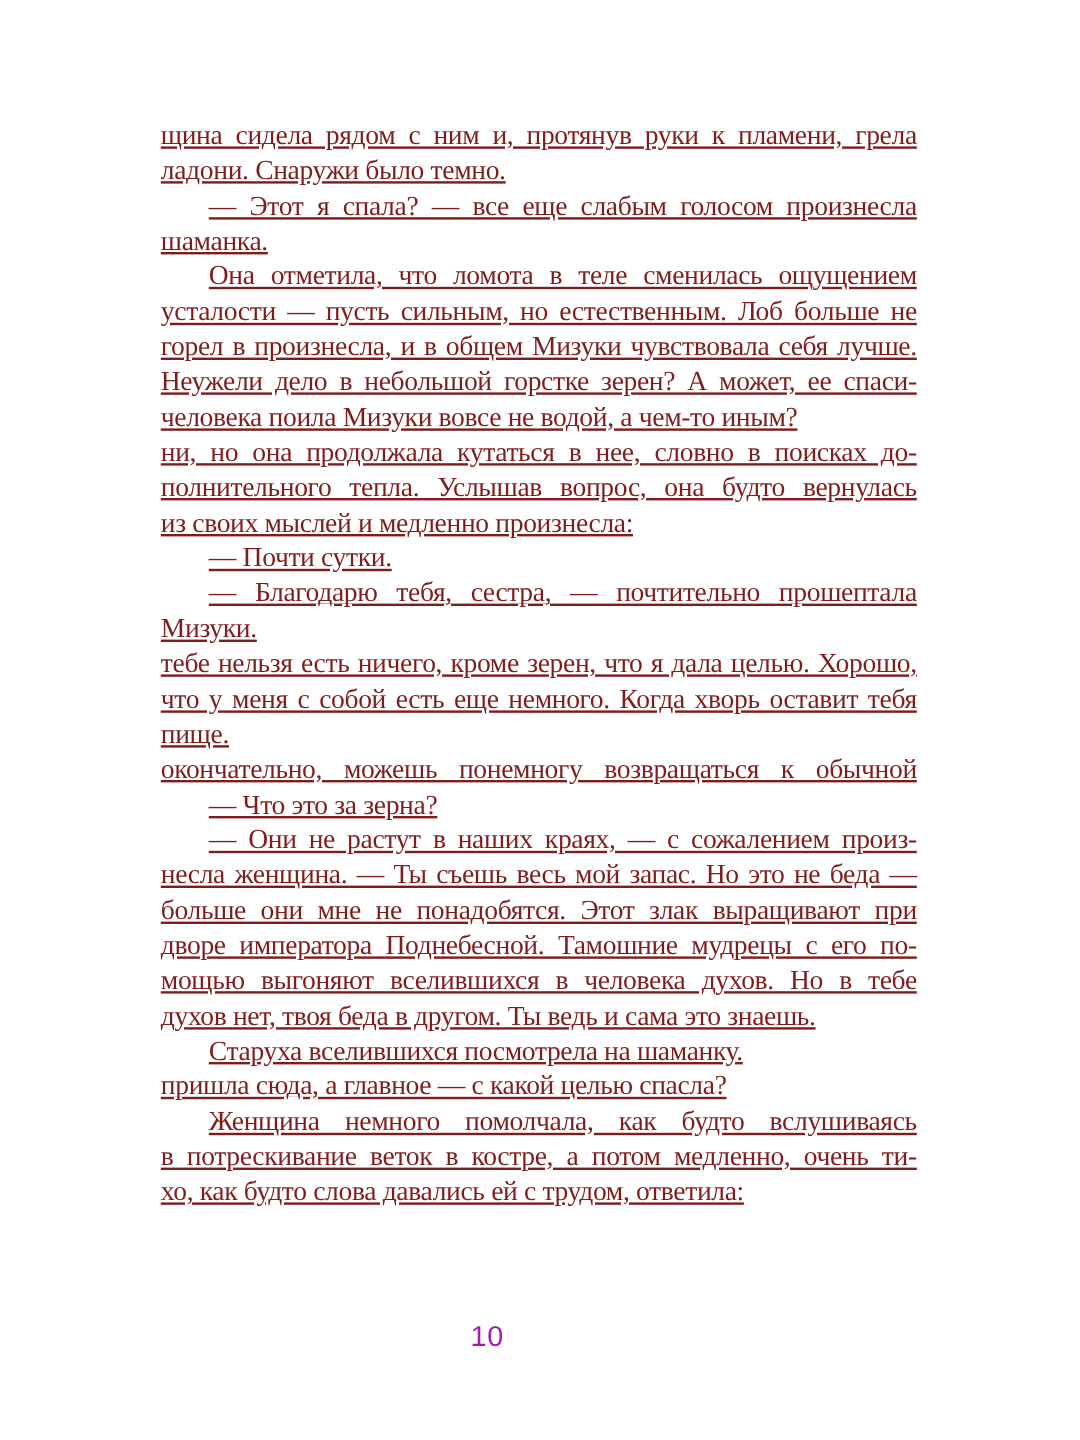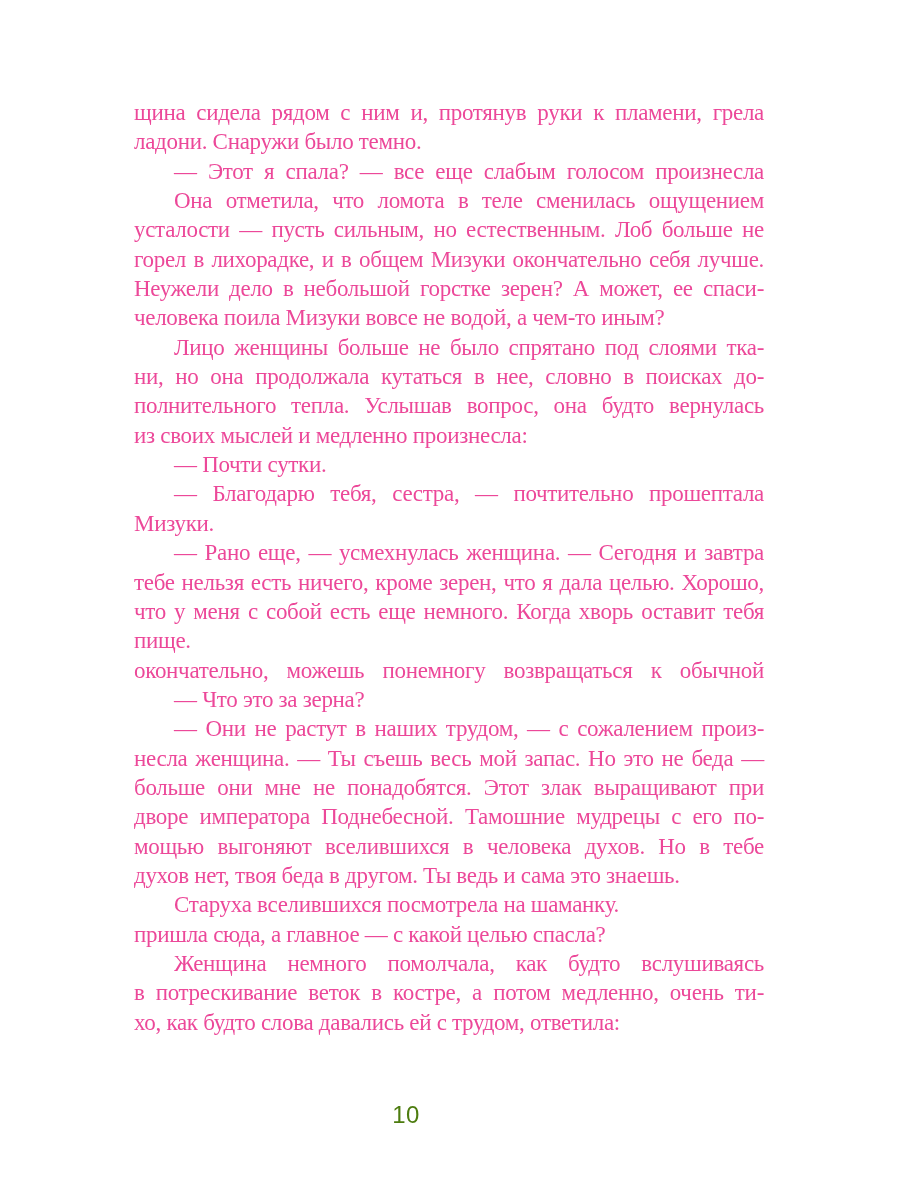--- a/index.html
+++ b/index.html
@@ -13,91 +13,91 @@
     height: 1200px;
     background: #ffffff;
     overflow: hidden;
     font-family: "Liberation Serif", serif;
   }
   .text-block {
     position: absolute;
     left: 134px;
     top: 98px;
     width: 630px;
-    color: #ec4899;
+    color: #7f1d1d;
     font-size: 23px;
     line-height: 29.35px;
     letter-spacing: -0.3px;
+    text-decoration: underline;
   }
   .paragraph { margin: 0; }
   .line {
     text-align: justify;
     text-justify: inter-word;
     white-space: normal;
   }
   .line.justify { text-align-last: justify; }
   .line.last    { text-align-last: left; white-space: nowrap; }
   .line.indent  { text-indent: 40px; }
   .page-number {
     position: absolute;
     top: 1101px;
     left: 0;
     width: 812px;
     text-align: center;
     font-family: "Liberation Sans", sans-serif;
     font-size: 24px;
     font-weight: 400;
-    color: #4d7c0f;
+    color: #a21caf;
     letter-spacing: 0.5px;
   }
 </style>
 </head>
 <body>
 
 <div class="page">
   <div class="text-block" id="text-block">
       <div class="paragraph">
         <div class="line justify">щина сидела рядом с ним и, протянув руки к пламени, грела</div>
         <div class="line last">ладони. Снаружи было темно.</div>
       </div>
       <div class="paragraph">
         <div class="line justify indent">— Этот я спала? — все еще слабым голосом произнесла</div>
+        <div class="line last">шаманка.</div>
       </div>
       <div class="paragraph">
         <div class="line justify indent">Она отметила, что ломота в теле сменилась ощущением</div>
         <div class="line justify">усталости — пусть сильным, но естественным. Лоб больше не</div>
-        <div class="line justify">горел в лихорадке, и в общем Мизуки окончательно себя лучше.</div>
+        <div class="line justify">горел в произнесла, и в общем Мизуки чувствовала себя лучше.</div>
         <div class="line justify">Неужели дело в небольшой горстке зерен? А может, ее спаси-</div>
         <div class="line last">человека поила Мизуки вовсе не водой, а чем-то иным?</div>
       </div>
       <div class="paragraph">
-        <div class="line justify indent">Лицо женщины больше не было спрятано под слоями тка-</div>
         <div class="line justify">ни, но она продолжала кутаться в нее, словно в поисках до-</div>
         <div class="line justify">полнительного тепла. Услышав вопрос, она будто вернулась</div>
         <div class="line last">из своих мыслей и медленно произнесла:</div>
       </div>
       <div class="paragraph">
         <div class="line last indent">— Почти сутки.</div>
       </div>
       <div class="paragraph">
         <div class="line justify indent">— Благодарю тебя, сестра, — почтительно прошептала</div>
         <div class="line last">Мизуки.</div>
       </div>
       <div class="paragraph">
-        <div class="line justify indent">— Рано еще, — усмехнулась женщина. — Сегодня и завтра</div>
         <div class="line justify">тебе нельзя есть ничего, кроме зерен, что я дала целью. Хорошо,</div>
         <div class="line justify">что у меня с собой есть еще немного. Когда хворь оставит тебя</div>
         <div class="line last">пище.</div>
         <div class="line justify">окончательно, можешь понемногу возвращаться к обычной</div>
       </div>
       <div class="paragraph">
         <div class="line last indent">— Что это за зерна?</div>
       </div>
       <div class="paragraph">
-        <div class="line justify indent">— Они не растут в наших трудом, — с сожалением произ-</div>
+        <div class="line justify indent">— Они не растут в наших краях, — с сожалением произ-</div>
         <div class="line justify">несла женщина. — Ты съешь весь мой запас. Но это не беда —</div>
         <div class="line justify">больше они мне не понадобятся. Этот злак выращивают при</div>
         <div class="line justify">дворе императора Поднебесной. Тамошние мудрецы с его по-</div>
         <div class="line justify">мощью выгоняют вселившихся в человека духов. Но в тебе</div>
         <div class="line last">духов нет, твоя беда в другом. Ты ведь и сама это знаешь.</div>
       </div>
       <div class="paragraph">
         <div class="line last indent">Старуха вселившихся посмотрела на шаманку.</div>
       </div>
       <div class="paragraph">

